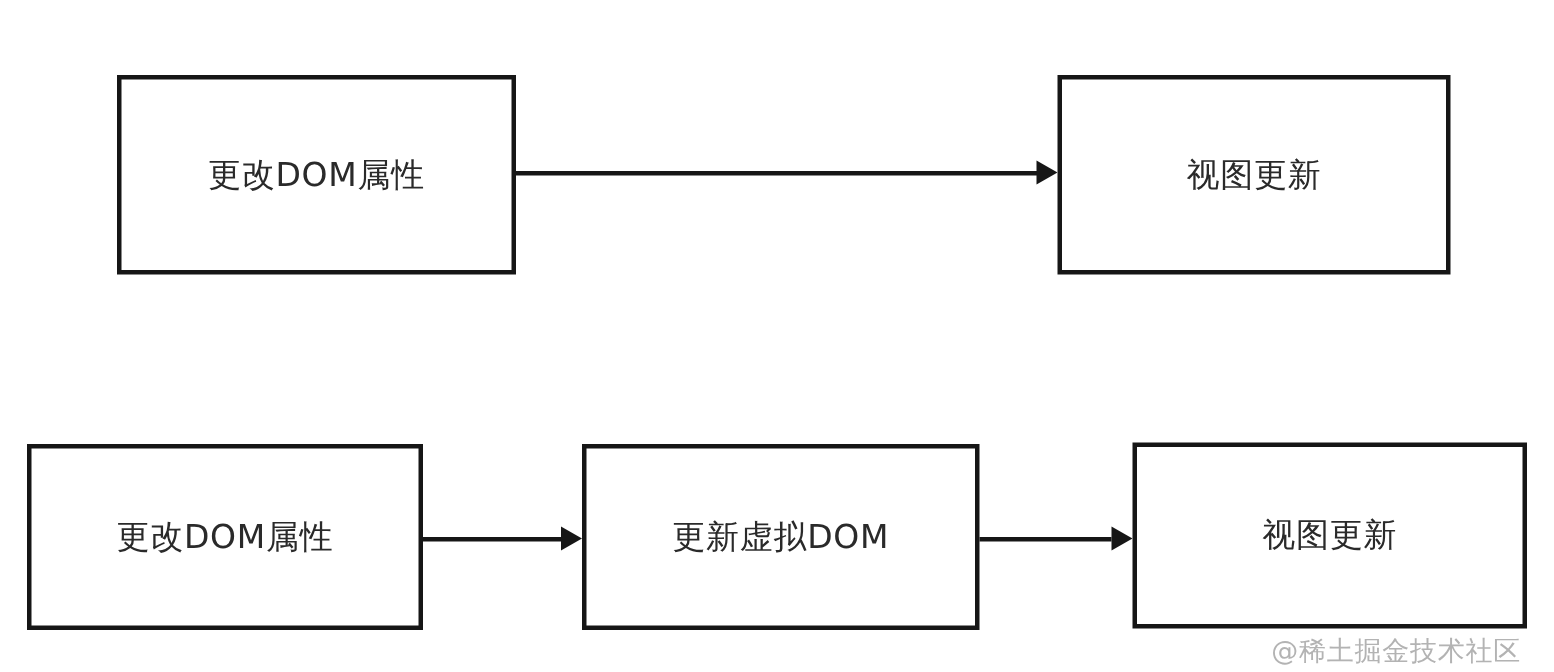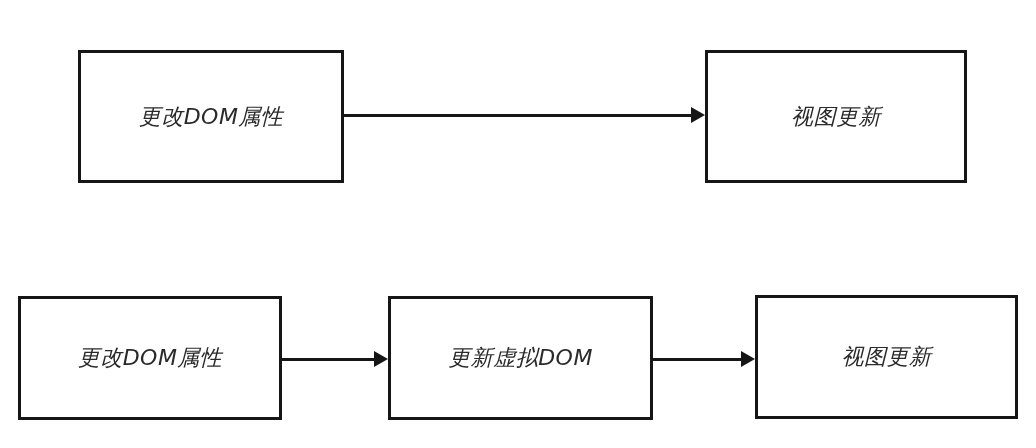--- a/index.html
+++ b/index.html
@@ -7,21 +7,20 @@
     padding: 0;
     background: #ffffff;
     font-family: "DejaVu Sans", "Liberation Sans", sans-serif;
   }
   .canvas {
     position: relative;
     width: 1036px;
     height: 448px;
     background: #ffffff;
     overflow: hidden;
-    font-style: italic;
   }
   .node {
     position: absolute;
     box-sizing: border-box;
     border: 3px solid #161616;
     background: #ffffff;
     display: flex;
     align-items: center;
     justify-content: center;
     color: #2a2a2a;
@@ -100,14 +99,15 @@
     <span>更新虚拟DOM</span>
   </div>
 
   <div class="edge-line f2e2-line"></div>
   <div class="edge-head f2e2-head"></div>
 
   <div class="node f2b3">
     <span>视图更新</span>
   </div>
 
+  <div class="watermark">@稀土掘金技术社区</div>
 
 </div>
 
 </body></html>

